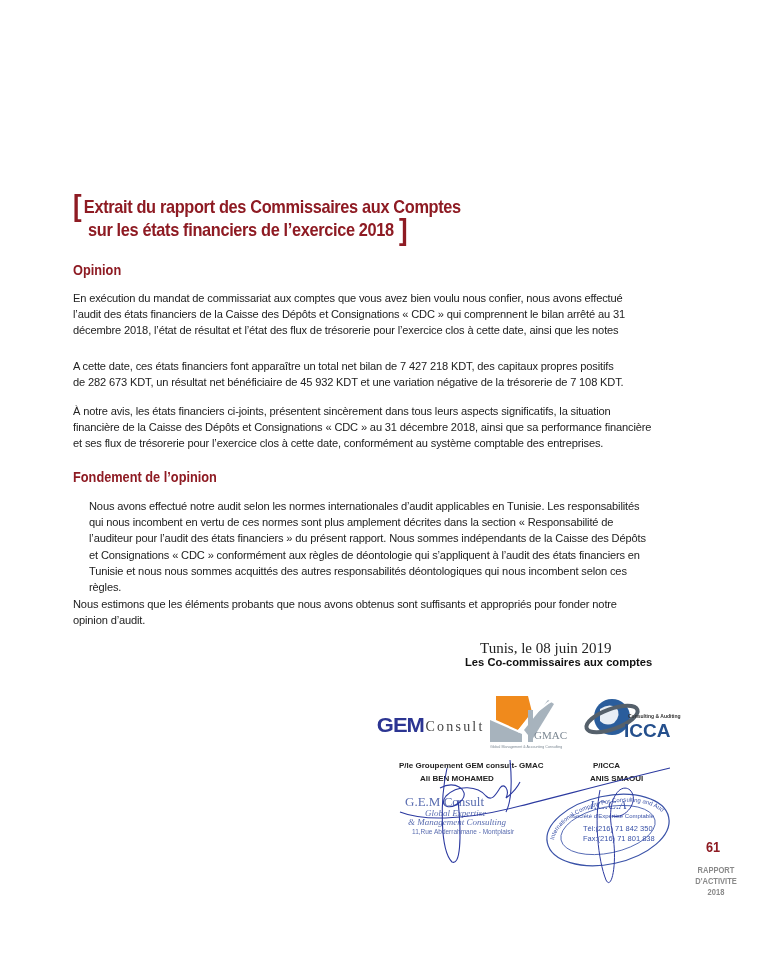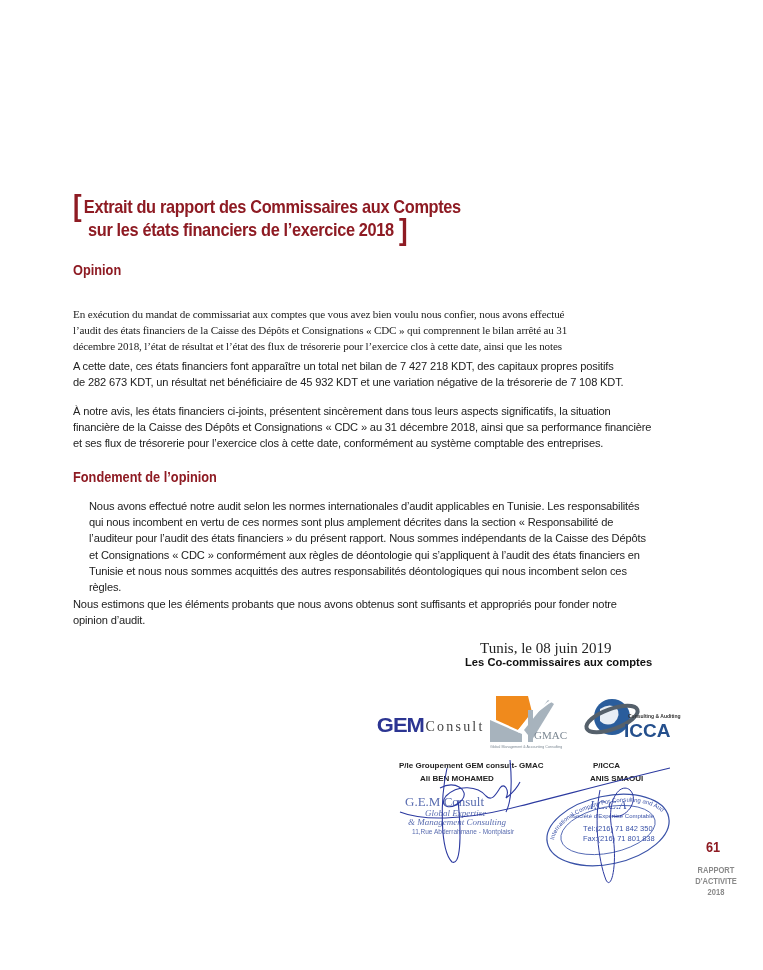--- a/index.html
+++ b/index.html
@@ -48,21 +48,21 @@
   <div class="line l1">
     <span class="bracket">[</span><span>Extrait du rapport des Commissaires aux Comptes</span>
   </div>
   <div class="line l2">
     <span>sur les états financiers de l’exercice 2018</span><span class="bracket">]</span>
   </div>
 </div>
 
 <div class="h2" style="top:262px;">Opinion</div>
 
-<div class="para" style="top:306px;font-family:Liberation Serif, serif;">
+<div class="para" style="top:290px;">
   <span>En exécution du mandat de commissariat aux comptes que vous avez bien voulu nous confier, nous avons effectué</span>
   <span>l’audit des états financiers de la Caisse des Dépôts et Consignations « CDC » qui comprennent le bilan arrêté au 31</span>
   <span>décembre 2018, l’état de résultat et l’état des flux de trésorerie pour l’exercice clos à cette date, ainsi que les notes</span>
 </div>
 
 <div class="para" style="top:358px;">
   <span>A cette date, ces états financiers font apparaître un total net bilan de 7 427 218 KDT, des capitaux propres positifs</span>
   <span>de 282 673 KDT, un résultat net bénéficiaire de 45 932 KDT et une variation négative de la trésorerie de 7 108 KDT.</span>
 </div>
 

